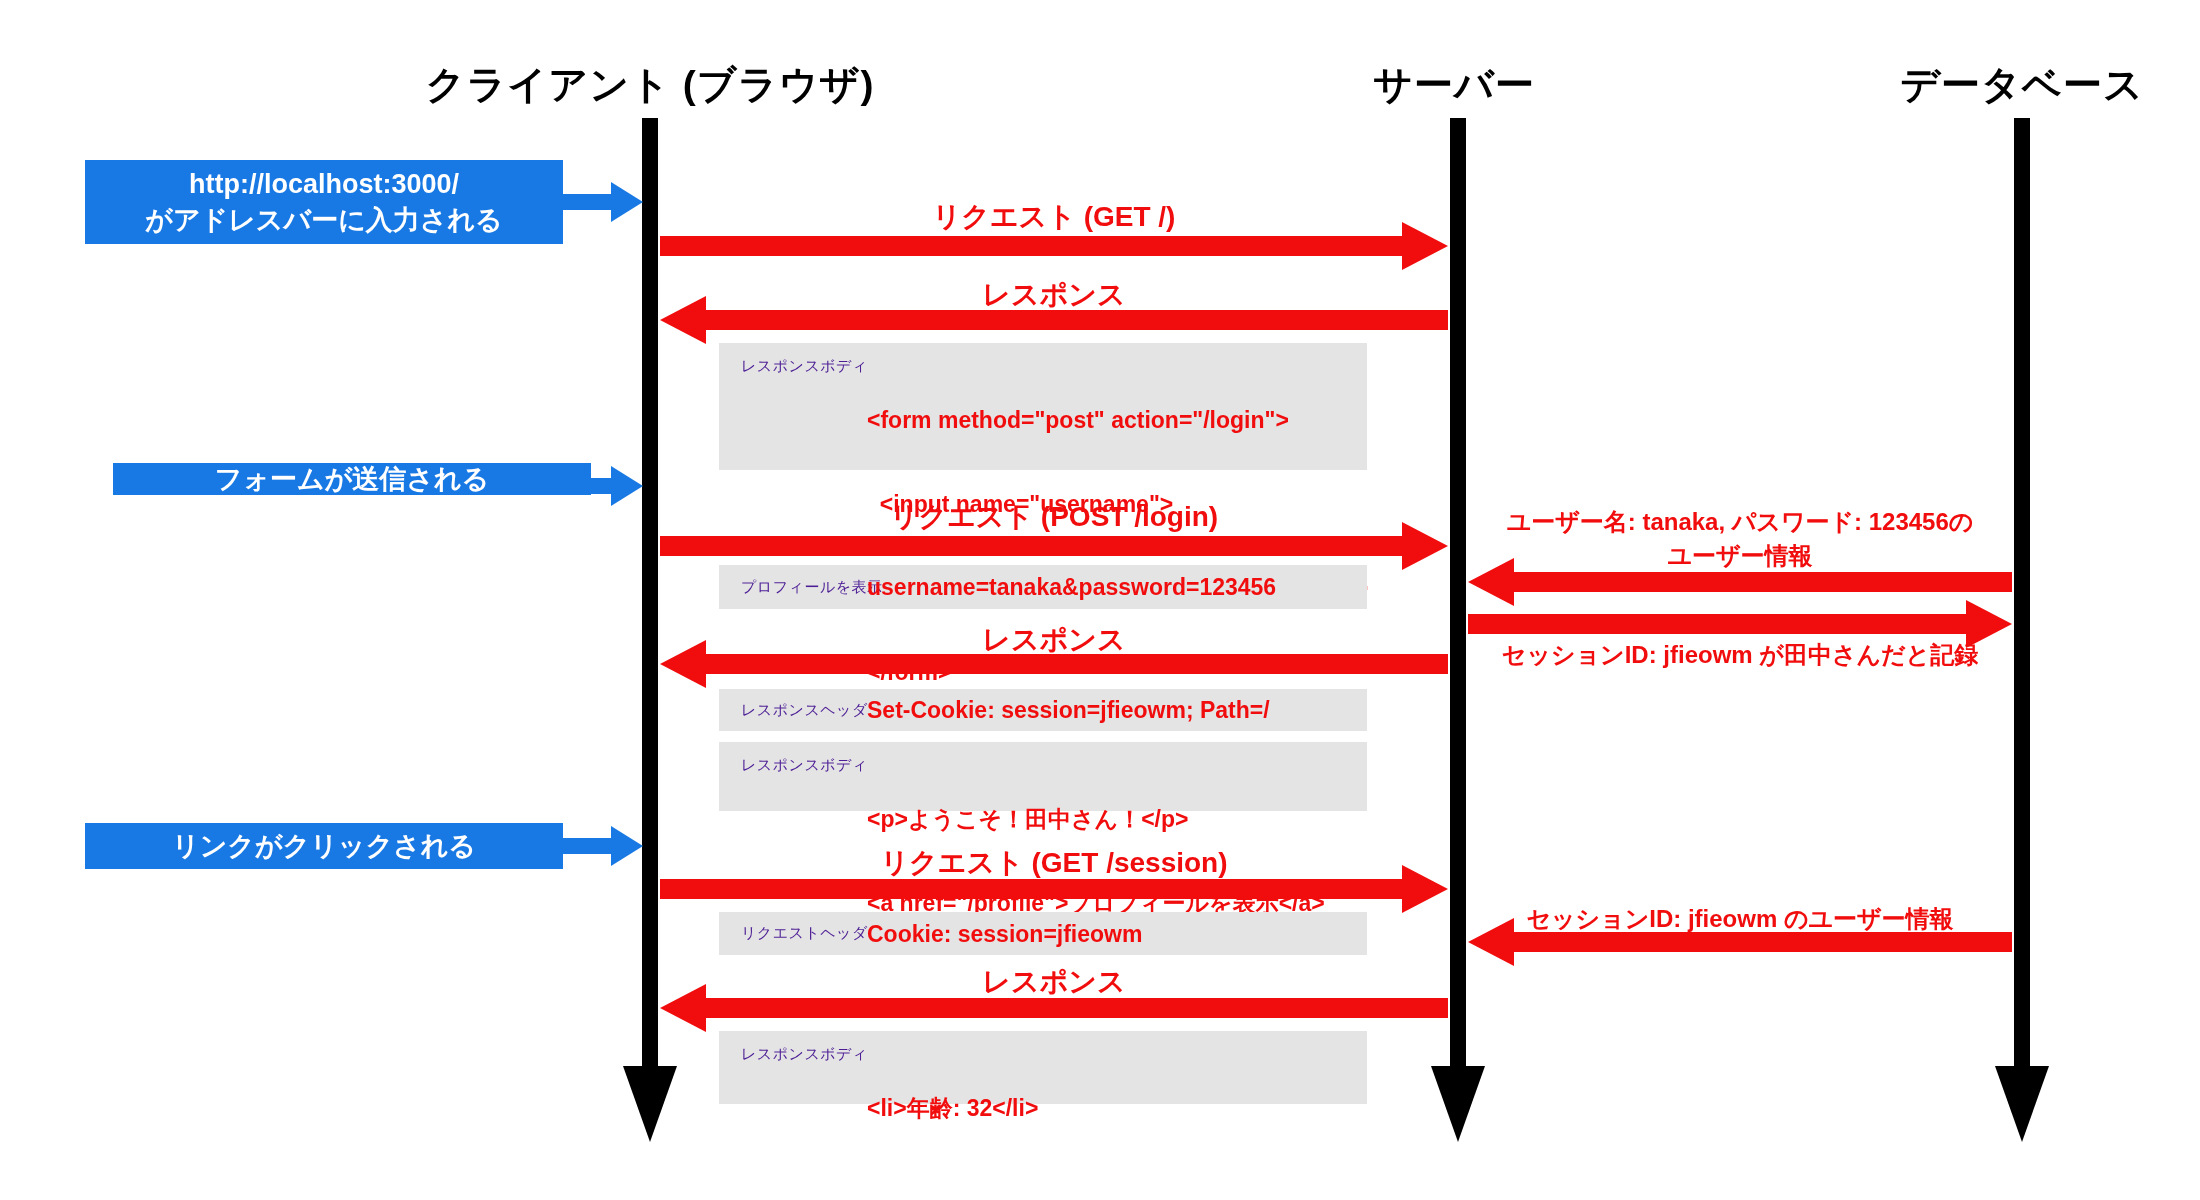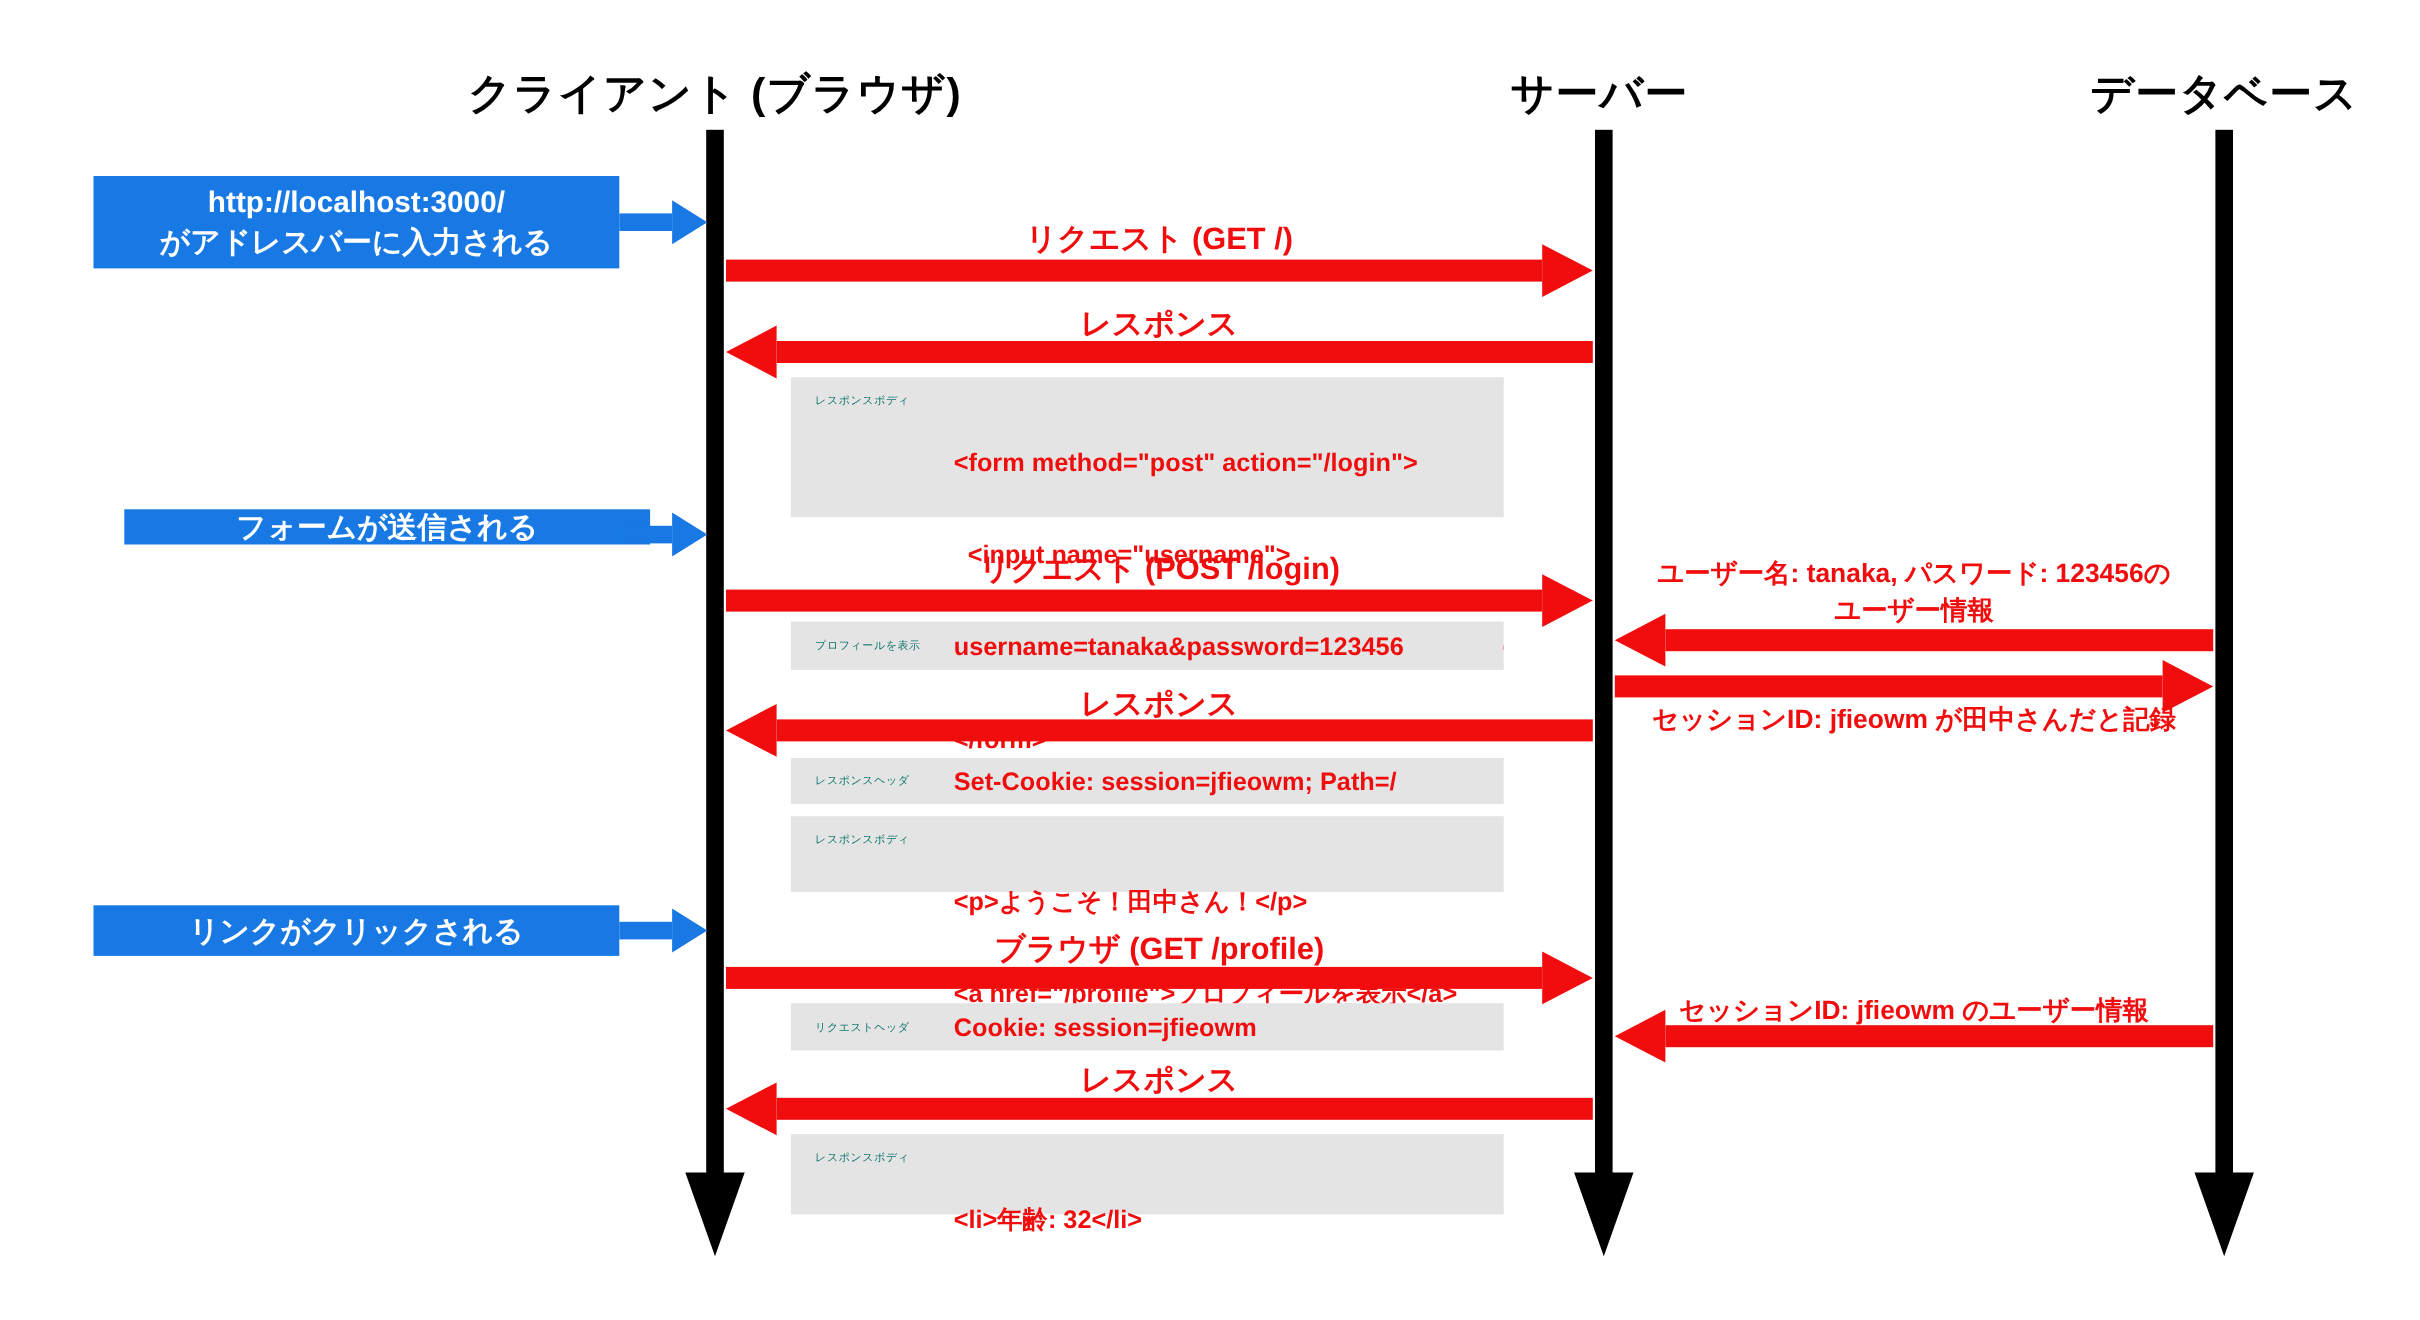--- a/index.html
+++ b/index.html
@@ -51,21 +51,21 @@
   .msg-label.span-cs { left:660px; width:788px; }
   .msg-label.span-sd { left:1448px; width:584px; font-size:24px; }
   
   .gbox {
     position:absolute; left:719px; width:648px; background:#E4E4E4;
     display:flex; align-items:flex-start; box-sizing:border-box;
     padding:7px 16px 7px 22px;
   }
   .gbox.single { align-items:center; }
   .glabel {
-    width:126px; flex-shrink:0; font-size:10px; color:#0f766e;
+    width:126px; flex-shrink:0; font-size:15px; color:#4c1d95;
     padding-top:7px; letter-spacing:0.5px; white-space:nowrap;
   }
   .gbox.single .glabel { padding-top:0; }
   .gcode {
     flex:1; color:#F10D0D; font-weight:bold; font-size:23px; line-height:28px;
     white-space:pre; text-align:left;
   }
   .gcode.center { }
 </style>
 </head>
@@ -151,21 +151,21 @@
       <div>&lt;a href="/profile"&gt;プロフィールを表示&lt;/a&gt;</div>
     </div>
   </div>
 
   <div class="event-box" style="top:823px;height:46px;">
     <div>リンクがクリックされる</div>
   </div>
   <div class="blue-shaft" style="top:838px;"></div>
   <div class="blue-head" style="top:826px;"></div>
 
-  <div class="msg-label span-cs" style="top:846px;">ブラウザ (GET /profile)</div>
+  <div class="msg-label span-cs" style="top:846px;">リクエスト (GET /session)</div>
   <div class="r-shaft" style="left:660px;top:879px;width:742px;"></div>
   <div class="r-head-right" style="left:1402px;top:865px;"></div>
 
   <div class="msg-label span-sd" style="top:902px;">セッションID: jfieowm のユーザー情報</div>
   <div class="r-head-left" style="left:1468px;top:918px;"></div>
   <div class="r-shaft" style="left:1514px;top:932px;width:498px;"></div>
 
   <div class="gbox single" style="top:912px;height:43px;">
     <div class="glabel">リクエストヘッダ</div>
     <div class="gcode center">Cookie: session=jfieowm</div>

